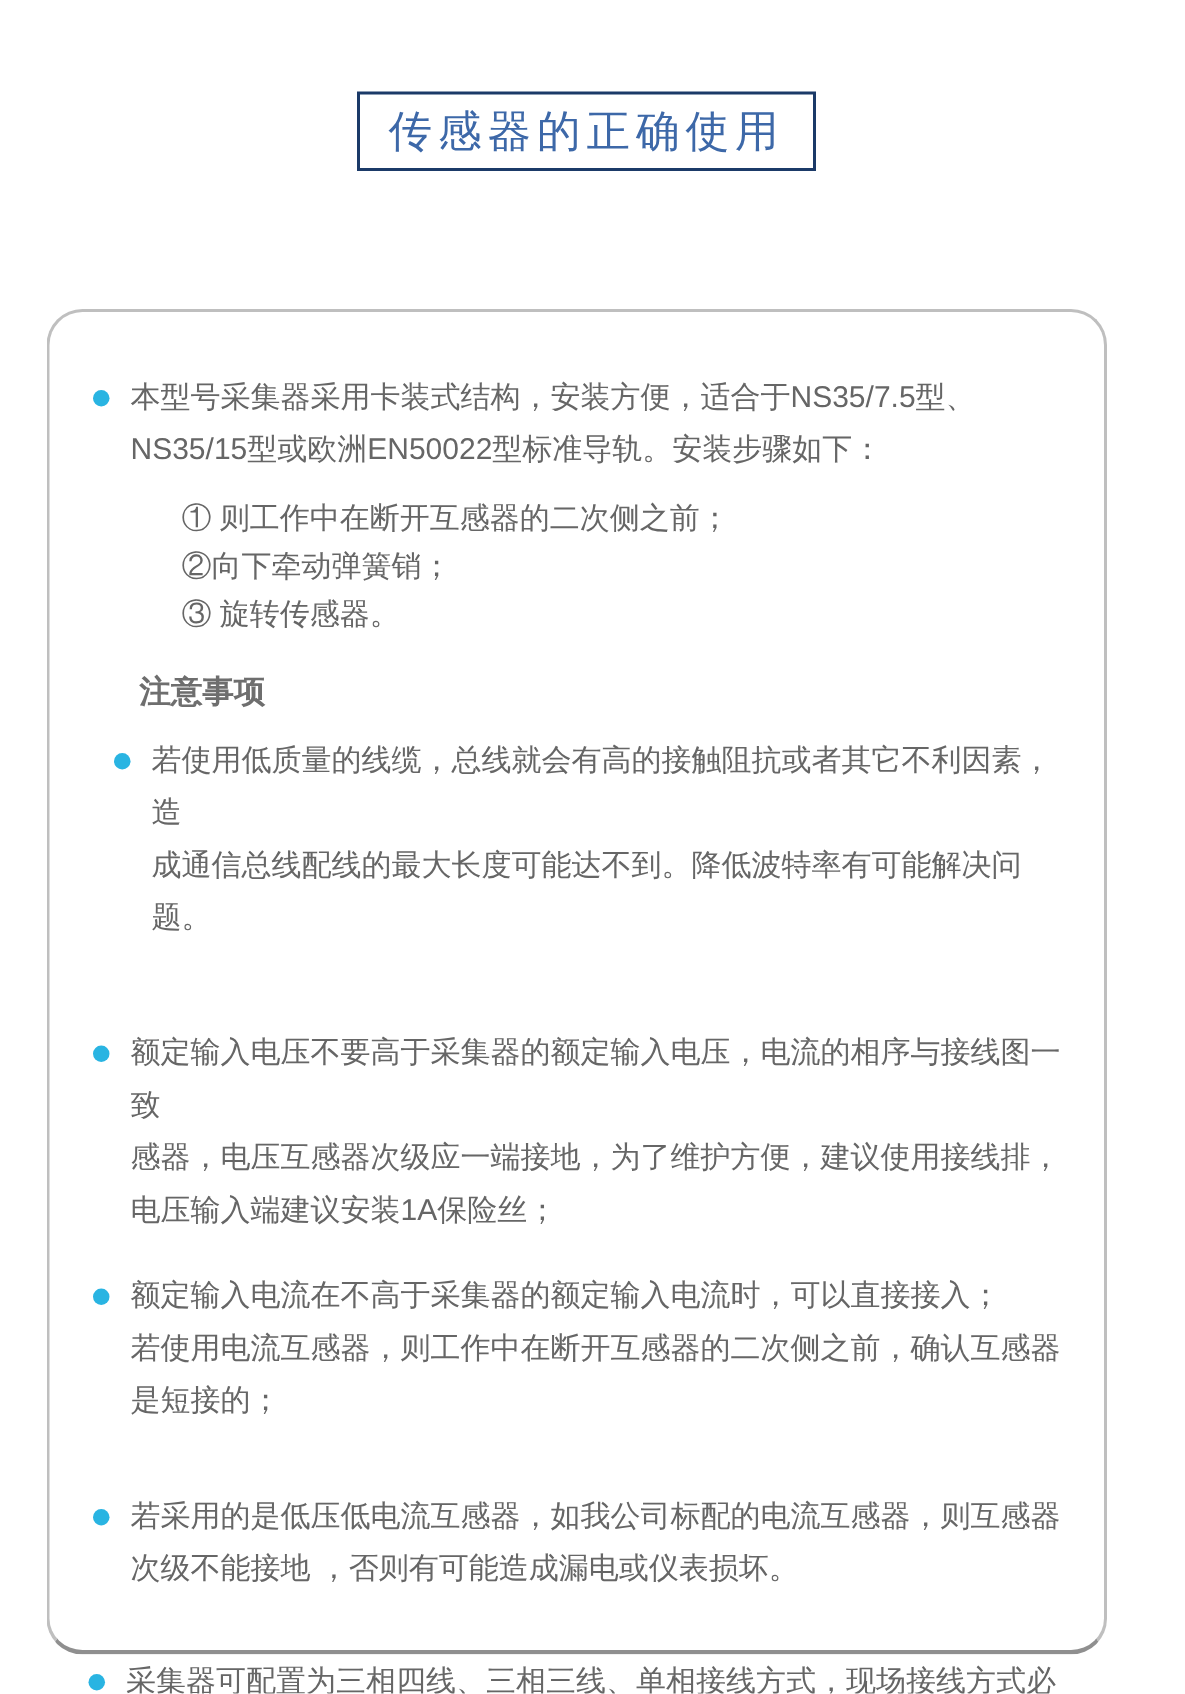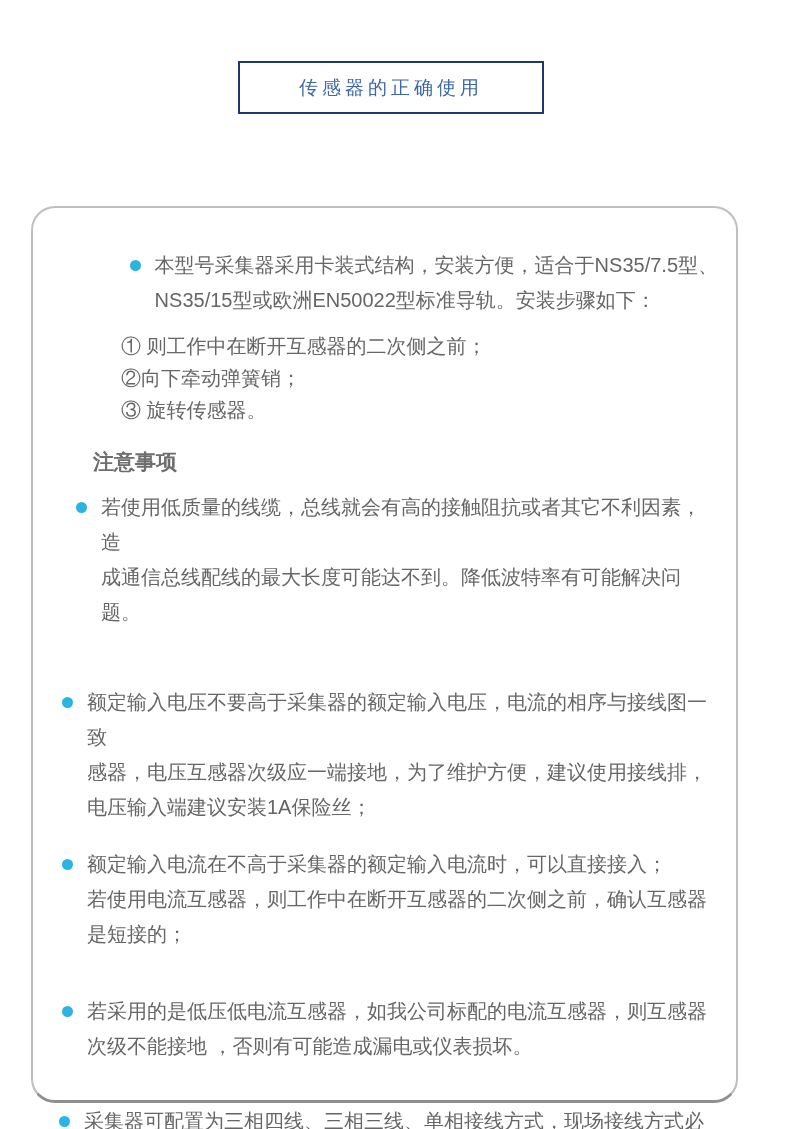--- a/index.html
+++ b/index.html
@@ -12,21 +12,21 @@
   }
   
   .title-box{
     position:absolute;left:238px;top:61px;
     width:306px;height:53px;box-sizing:border-box;
     border:2px solid #1b3a68;
     display:flex;align-items:center;justify-content:center;
     background:#ffffff;
   }
   .title-box h1{
-    margin:0;font-size:19px;font-weight:400;
+    margin:0;font-size:29px;font-weight:400;
     letter-spacing:4px;color:#3d68a8;
     white-space:nowrap;
   }
   
   .card{
     position:absolute;left:31px;top:206px;
     width:707px;height:897px;box-sizing:border-box;
     border:2px solid #bfbfbf;
     border-bottom:3px solid #8f8f8f;
     border-radius:24px;
@@ -39,21 +39,21 @@
   }
   .dot{
     flex:none;width:11px;height:11px;border-radius:50%;
     background:#29b4e2;margin-top:12px;
   }
   .txt{
     margin:0 0 0 14px;
     font-size:20px;line-height:35px;color:#666666;
     white-space:pre-line;
   }
-  .intro{margin-top:40px;justify-content:flex-end;}
+  .intro{margin-top:40px;}
   
   .steps{margin:12px 0 0 88px;}
   .steps p{
     margin:0;font-size:20px;line-height:32px;color:#666666;
     white-space:pre-line;
   }
   
   h2.notes-heading{
     margin:18px 0 0 60px;
     font-size:21px;line-height:36px;

